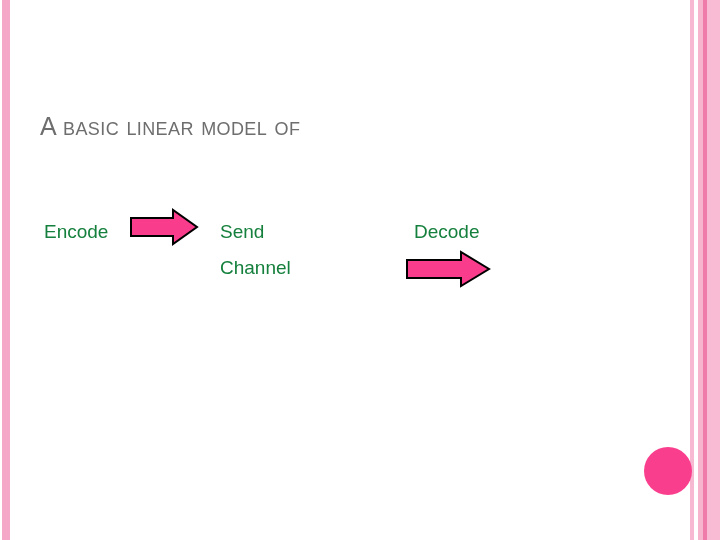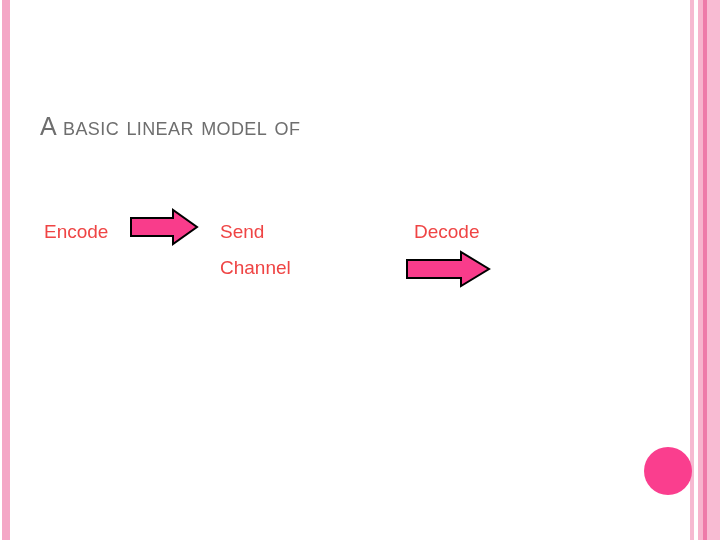--- a/index.html
+++ b/index.html
@@ -50,21 +50,21 @@
     font-size: 25px;
     font-variant: small-caps;
     font-weight: normal;
   }
   .title-line.l1 { }
   .title-line.l2 { }
 
   
   .body-text {
     position: absolute;
-    color: #ef4444;
+    color: #15803d;
     font-size: 19px;
     line-height: 36px;
     white-space: pre-line;
   }
   #lbl-encode  { left: 44px;  top: 214px; }
   #lbl-send    { left: 220px; top: 214px; }
   #lbl-decode  { left: 414px; top: 214px; }
 
   
   .arrow { position: absolute; }

